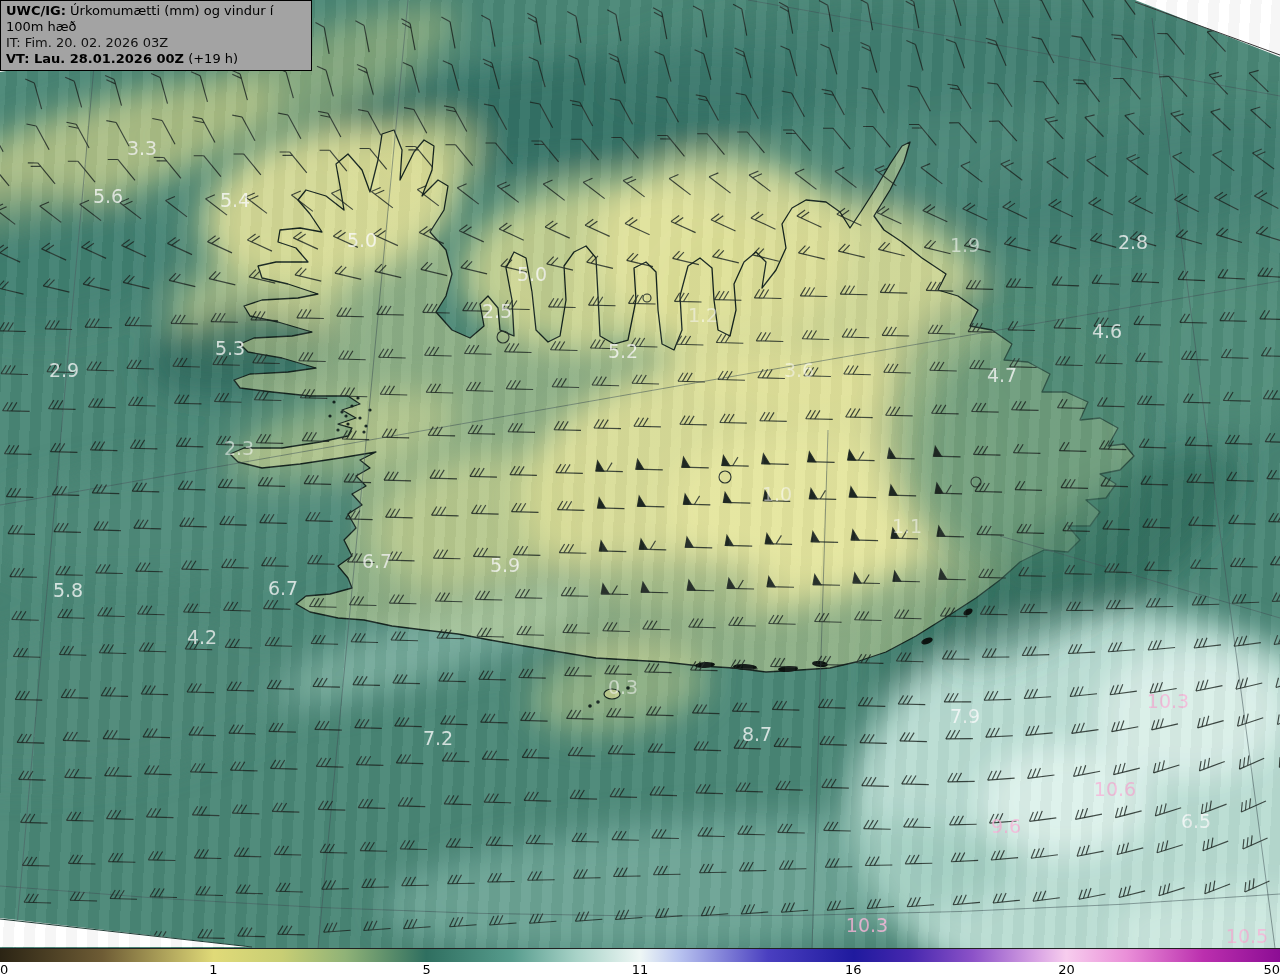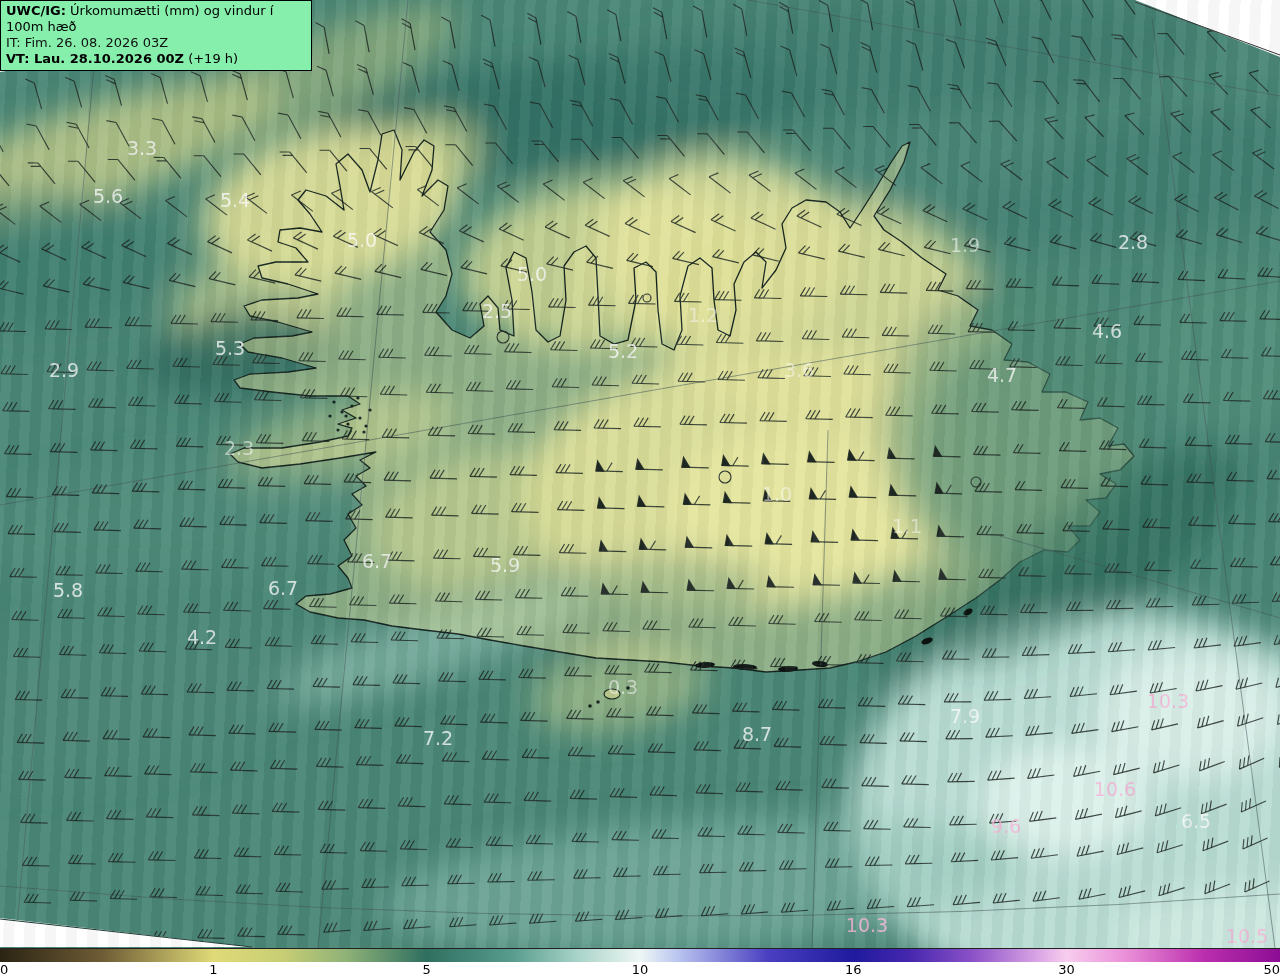--- a/index.html
+++ b/index.html
@@ -3,21 +3,21 @@
 <meta charset="utf-8">
 <style>
   html,body{margin:0;padding:0;background:#fff;}
   body{width:1280px;height:978px;position:relative;overflow:hidden;
        font-family:"DejaVu Sans","Liberation Sans",sans-serif;}
   #map{position:absolute;left:0;top:0;width:1280px;height:948px;background:#4a8777;}
   #map svg{position:absolute;left:0;top:0;}
   
   #map .texture{position:absolute;left:0;top:0;width:100%;height:100%;pointer-events:none;
      background:repeating-linear-gradient(93deg, rgba(255,255,255,0.045) 0 10px, rgba(0,0,0,0.035) 10px 21px);}
-  .title-box{position:absolute;left:0;top:0;width:300px;background:#86efac;border:1px solid #000;
+  .title-box{position:absolute;left:0;top:0;width:300px;background:#a3a3a3;border:1px solid #000;
      padding:2px 5px 3px 5px;font-size:13px;line-height:16px;color:#000;z-index:5;}
   .title-box .b{font-weight:bold;}
   .title-box .l2{color:#111;}
   #colorbar{position:absolute;left:0;top:948px;width:1280px;height:15px;
      border-top:1px solid #222;border-bottom:1px solid #222;box-sizing:border-box;z-index:4;}
   #cb-labels{position:absolute;left:0;top:962px;width:1280px;height:16px;background:#fff;z-index:4;}
   #cb-labels span{position:absolute;top:0;font-size:13px;color:#000;line-height:15px;}
 </style>
 </head>
 <body>
@@ -4132,26 +4132,26 @@
         <polygon points="0,52 160,46 0,72" fill="#fff"></polygon>
         <path d="M1135,2 L1280,55" stroke="#333" stroke-width="1"></path>
         <path d="M0,919 L252,947" stroke="#1d3a33" stroke-width="1"></path>
       </g>
     </svg>
   <div class="texture"></div>
 </div>
 
 <div class="title-box">
   <div class="l1"><span class="b">UWC/IG:</span><span> Úrkomumætti (mm) og vindur í 100m hæð</span></div>
-  <div class="l2">IT: Fim. 26. 08. 2026 03Z</div>
-  <div class="l3"><span class="b">VT: Lau. 28.10.2026 00Z</span><span> (+19 h)</span></div>
+  <div class="l2">IT: Fim. 20. 02. 2026 03Z</div>
+  <div class="l3"><span class="b">VT: Lau. 28.01.2026 00Z</span><span> (+19 h)</span></div>
 </div>
 
 <div id="colorbar" style="background: linear-gradient(to right, rgb(43, 36, 20) 0%, rgb(110, 92, 53) 8%, rgb(224, 218, 120) 16.7%, rgb(200, 206, 116) 22%, rgb(143, 178, 119) 27%, rgb(47, 111, 96) 33.3%, rgb(87, 156, 141) 40%, rgb(167, 210, 199) 45%, rgb(238, 247, 245) 50%, rgb(185, 196, 240) 53%, rgb(74, 63, 192) 60%, rgb(31, 26, 158) 66.7%, rgb(69, 39, 174) 71%, rgb(140, 82, 200) 76%, rgb(217, 164, 228) 81%, rgb(247, 205, 238) 83.3%, rgb(234, 143, 216) 88%, rgb(187, 47, 174) 94%, rgb(140, 13, 148) 100%);"></div>
 <div id="cb-labels">
     <span style="left: 0%; transform: none;">0</span>
     <span style="left: 16.67%; transform: translateX(-50%);">1</span>
     <span style="left: 33.33%; transform: translateX(-50%);">5</span>
-    <span style="left: 50%; transform: translateX(-50%);">10</span>
+    <span style="left: 50%; transform: translateX(-50%);">11</span>
     <span style="left: 66.67%; transform: translateX(-50%);">16</span>
-    <span style="left: 83.33%; transform: translateX(-50%);">30</span>
+    <span style="left: 83.33%; transform: translateX(-50%);">20</span>
     <span style="left: 100%; transform: translateX(-100%);">50</span>
   </div>
 
 </body></html>

